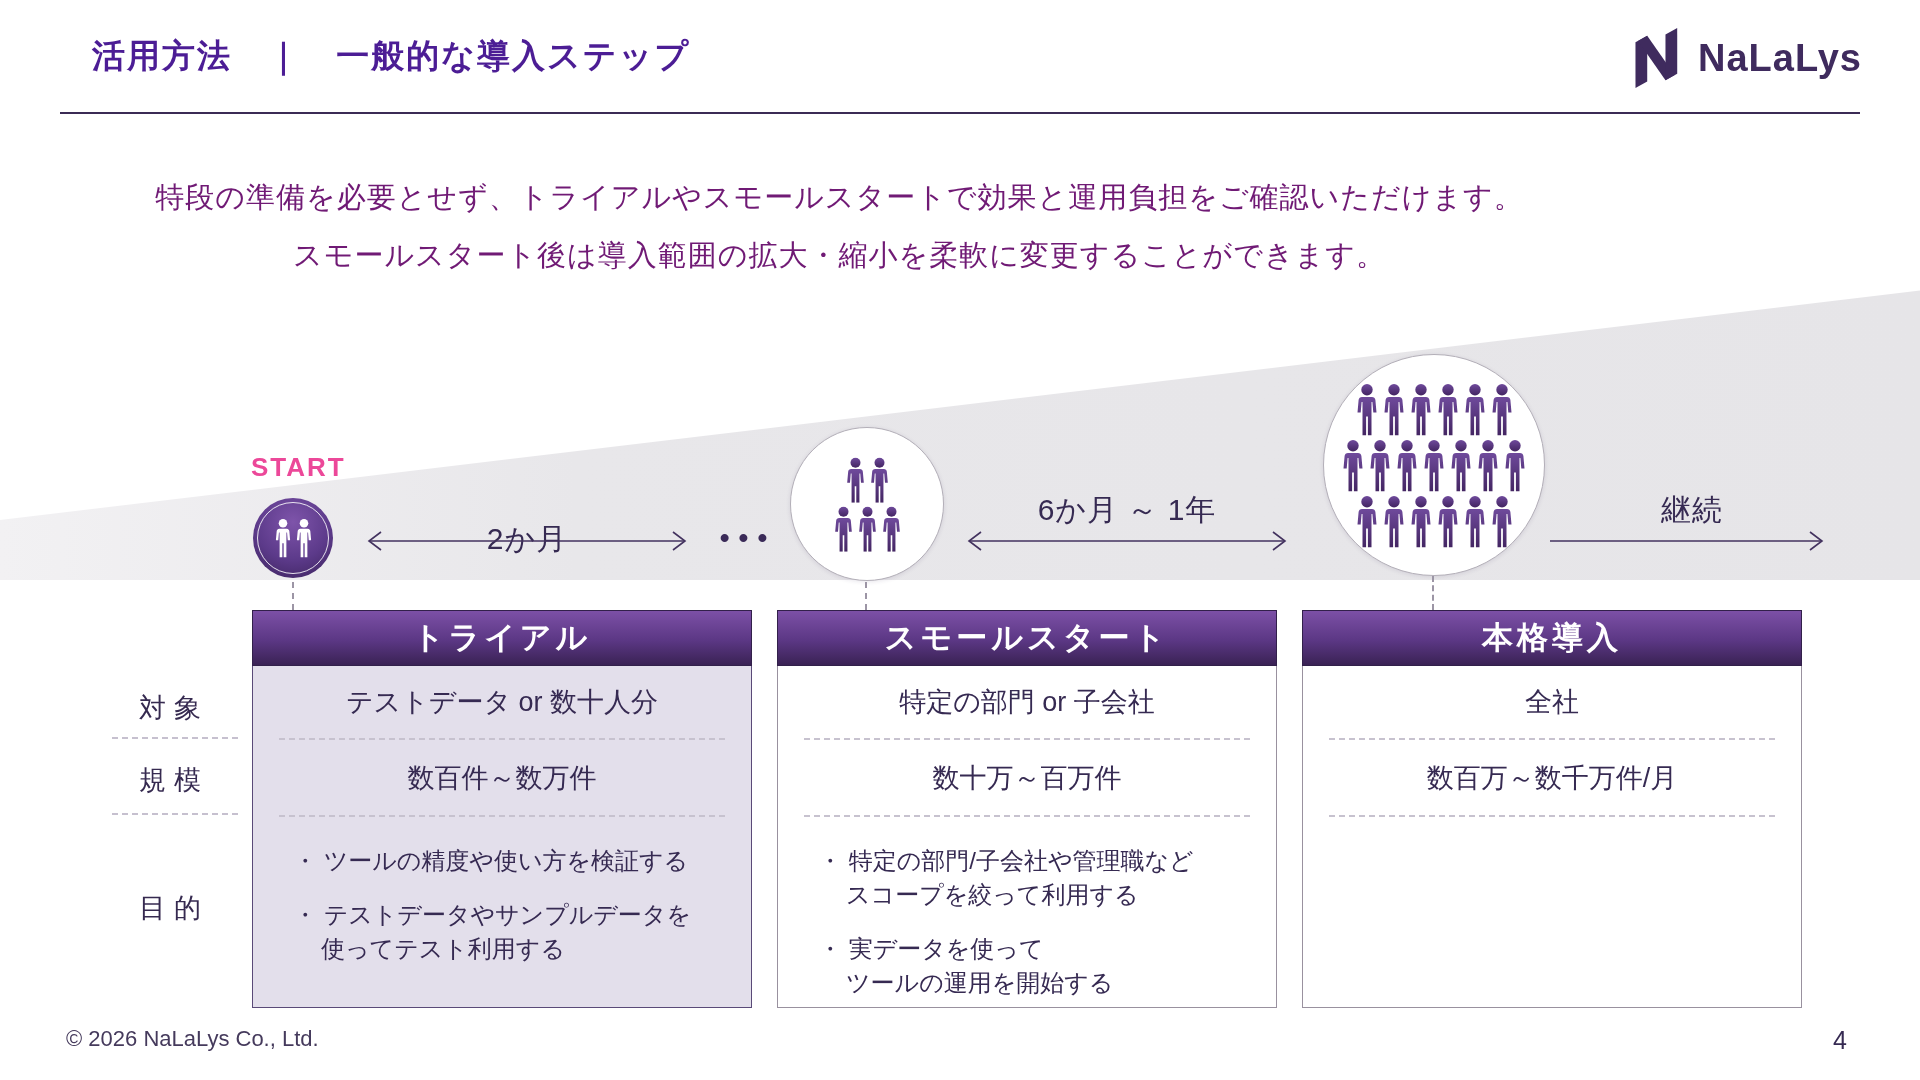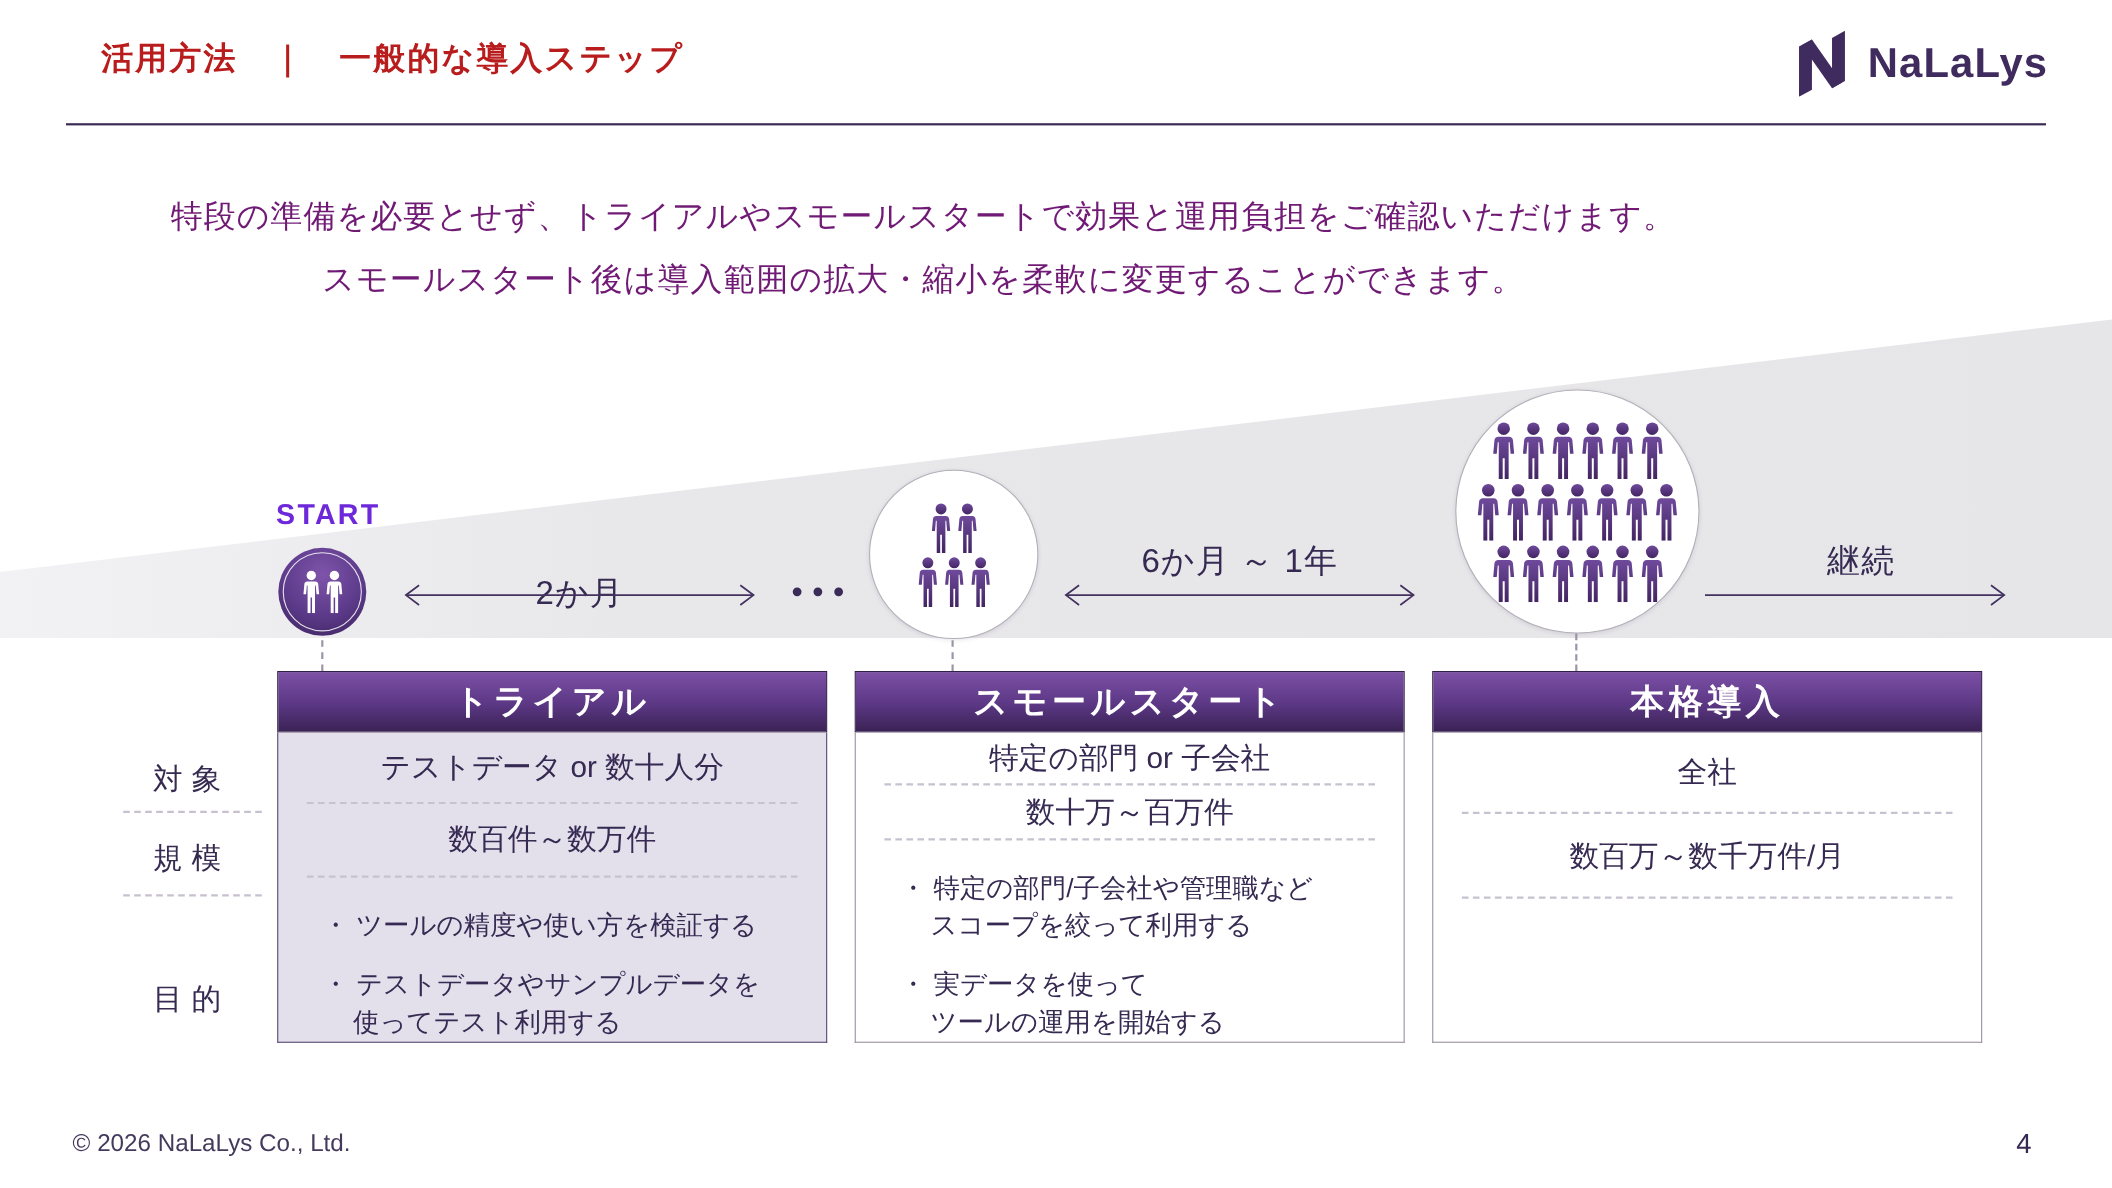--- a/index.html
+++ b/index.html
@@ -4,36 +4,36 @@
 <style>
   html,body{margin:0;padding:0;}
   body{
     width:1920px;height:1080px;background:#ffffff;
     font-family:"Liberation Sans","DejaVu Sans",sans-serif;
     color:#362a50;position:relative;overflow:hidden;
   }
   .abs{position:absolute;}
 
   
-  .slide-title{left:92px;top:34px;font-size:29px;font-weight:bold;letter-spacing:2px;color:#b91c1c;}
+  .slide-title{left:92px;top:34px;font-size:33px;font-weight:bold;letter-spacing:2px;color:#4c1d95;}
   .title-rule{left:60px;top:112px;width:1800px;height:2px;background:#3b2b55;}
   .logo{right:58px;top:28px;display:flex;align-items:center;gap:14px;}
   .logo-mark{width:54px;height:60px;}
   .logo-mark polygon{fill:#3f2b5e;}
   .logo-text{font-size:38px;font-weight:bold;color:#3f2b5e;letter-spacing:1px;}
 
   
   .lead{left:0;top:168px;width:1679px;text-align:center;font-size:29px;line-height:58px;
         color:#701a75;font-weight:500;letter-spacing:1px;}
 
   
   .wedge{left:0;top:280px;width:1920px;height:300px;
          background:linear-gradient(90deg,#f2f1f3 0%,#e8e7ea 30%,#e6e5e8 100%);
          clip-path:polygon(0 80%,100% 3.5%,100% 100%,0 100%);}
-  .start-label{left:251px;top:452px;font-size:26px;font-weight:bold;color:#6d28d9;letter-spacing:2px;}
+  .start-label{left:251px;top:452px;font-size:26px;font-weight:bold;color:#ec4899;letter-spacing:2px;}
 
   .milestone{border-radius:50%;display:flex;flex-direction:column;align-items:center;justify-content:center;}
   .milestone-0{left:253px;top:498px;width:80px;height:80px;
     background:radial-gradient(circle at 50% 30%,#7e54aa 0%,#5c3a8a 55%,#3a2159 100%);}
   .milestone-0::after{content:"";position:absolute;inset:4px;border:1.5px solid rgba(255,255,255,.85);border-radius:50%;}
   .milestone-1{left:790px;top:427px;width:152px;height:152px;background:#fff;border:1px solid #b3afb8;
     box-shadow:0 1px 4px rgba(60,40,90,.12);}
   .milestone-2{left:1323px;top:354px;width:220px;height:220px;background:#fff;border:1px solid #b3afb8;
     box-shadow:0 1px 4px rgba(60,40,90,.12);}
   .person-row{display:flex;justify-content:center;gap:3px;}
@@ -70,21 +70,21 @@
   .label-sep-0{top:737px;}
   .label-sep-1{top:813px;}
 
   
   .col{top:610px;width:500px;}
   .col-0{left:252px;} .col-1{left:777px;} .col-2{left:1302px;}
   .col-header{height:56px;display:flex;align-items:center;justify-content:center;
     background:linear-gradient(180deg,#7c50a6 0%,#5b3784 55%,#3a2254 100%);
     border:1px solid #32204a;box-sizing:border-box;
     color:#ffffff;font-size:31px;font-weight:bold;letter-spacing:4px;}
-  .col-body{height:282px;box-sizing:border-box;border:1px solid #99919f;border-top:none;
+  .col-body{height:342px;box-sizing:border-box;border:1px solid #99919f;border-top:none;
     background:#ffffff;display:flex;flex-direction:column;}
   .col-0 .col-body{background:#e3dfeb;border-color:#5a4a78;}
   .cell{display:flex;align-items:center;justify-content:center;font-size:27px;color:#362a52;}
   .cell-target{height:72px;}
   .cell-scale{height:75px;}
   .cell-sep{border-top:2px dashed #c7c2cf;margin:0 26px;}
   .purposes{flex:1;display:flex;flex-direction:column;gap:20px;padding:27px 24px 0 40px;box-sizing:border-box;}
   .purpose{font-size:24px;line-height:1.42;color:#362a52;white-space:pre-line;
            padding-left:28px;text-indent:-28px;}
   .purpose::before{content:"・ ";}

